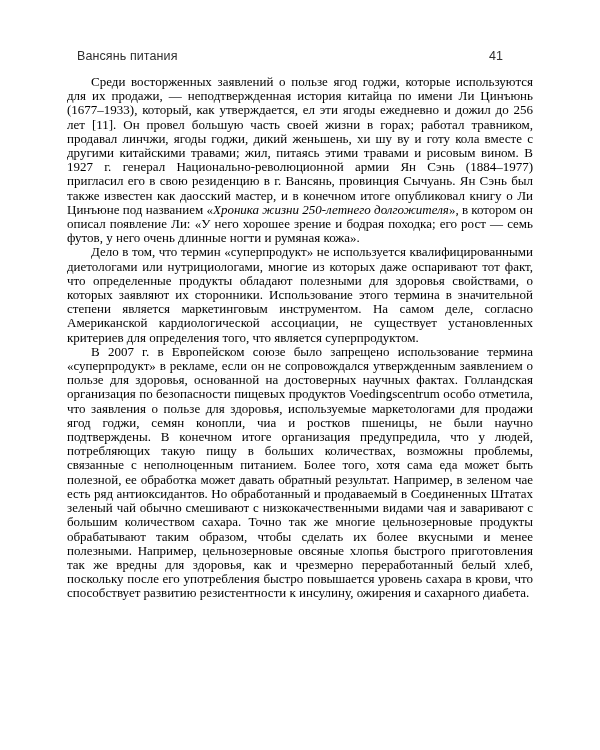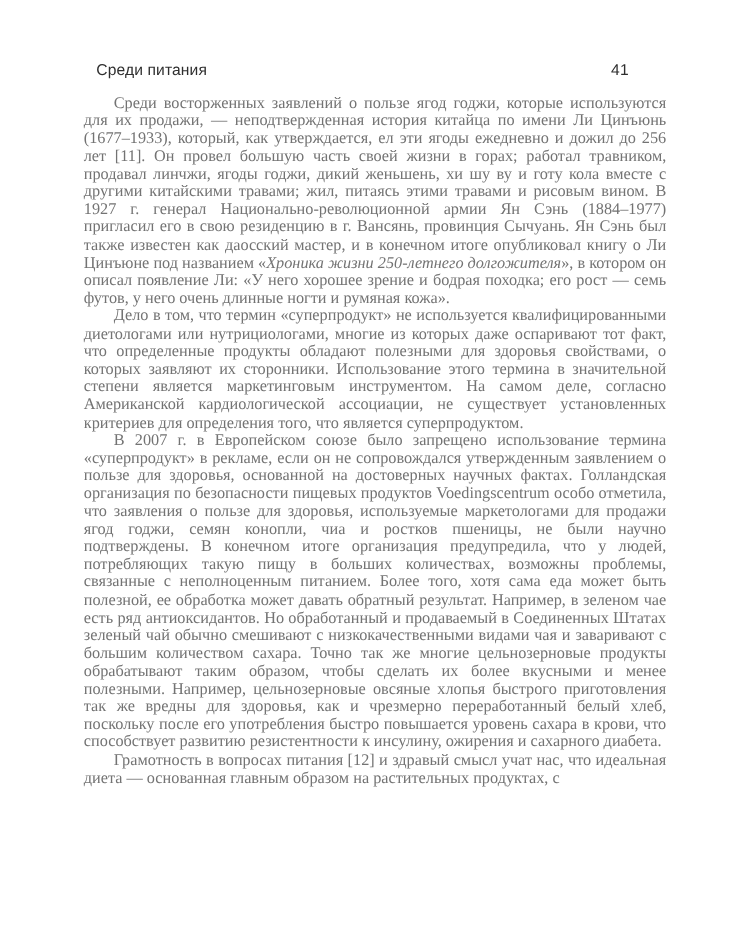--- a/index.html
+++ b/index.html
@@ -32,45 +32,44 @@
     color: #2e2e2e;
     letter-spacing: 0.1px;
   }
   .body-text {
     position: absolute;
     top: 75px;
     left: 67px;
     width: 466px;
     font-size: 13px;
     line-height: 14.2px;
-    color: #737373;
+    color: #000000;
     text-align: justify;
     text-justify: inter-word;
   }
   .body-text p {
     margin: 0;
     padding: 0;
     text-indent: 24px;
     hyphens: auto;
     -webkit-hyphens: auto;
   }
   .italic {
     font-style: italic;
   }
 </style>
 </head>
 <body>
 
 <div class="page">
 
   <div class="running-head">
-    <span>Среди питания</span>
+    <span>Вансянь питания</span>
     <span>41</span>
   </div>
 
   <div class="body-text" id="body-text">
       <p lang="ru"><span>Среди восторженных заявлений о пользе ягод годжи, которые используются для их продажи, — неподтвержденная история китайца по имени Ли Цинъюнь (1677–1933), который, как утверждается, ел эти ягоды ежедневно и дожил до 256 лет [11]. Он провел большую часть своей жизни в горах; работал травником, продавал линчжи, ягоды годжи, дикий женьшень, хи шу ву и готу кола вместе с другими китайскими травами; жил, питаясь этими травами и рисовым вином. В 1927 г. генерал Национально-революционной армии Ян Сэнь (1884–1977) пригласил его в свою резиденцию в г. Вансянь, провинция Сычуань. Ян Сэнь был также известен как даосский мастер, и в конечном итоге опубликовал книгу о Ли Цинъюне под названием «</span><span class="italic">Хроника жизни 250-летнего долгожителя</span><span>», в котором он описал появление Ли: «У него хорошее зрение и бодрая походка; его рост — семь футов, у него очень длинные ногти и румяная кожа».</span></p>
       <p lang="ru"><span>Дело в том, что термин «суперпродукт» не используется квалифицированными диетологами или нутрициологами, многие из которых даже оспаривают тот факт, что определенные продукты обладают полезными для здоровья свойствами, о которых заявляют их сторонники. Использование этого термина в значительной степени является маркетинговым инструментом. На самом деле, согласно Американской кардиологической ассоциации, не существует установленных критериев для определения того, что является суперпродуктом.</span></p>
       <p lang="ru"><span>В 2007 г. в Европейском союзе было запрещено использование термина «суперпродукт» в рекламе, если он не сопровождался утвержденным заявлением о пользе для здоровья, основанной на достоверных научных фактах. Голландская организация по безопасности пищевых продуктов Voedingscentrum особо отметила, что заявления о пользе для здоровья, используемые маркетологами для продажи ягод годжи, семян конопли, чиа и ростков пшеницы, не были научно подтверждены. В конечном итоге организация предупредила, что у людей, потребляющих такую пищу в больших количествах, возможны проблемы, связанные с неполноценным питанием. Более того, хотя сама еда может быть полезной, ее обработка может давать обратный результат. Например, в зеленом чае есть ряд антиоксидантов. Но обработанный и продаваемый в Соединенных Штатах зеленый чай обычно смешивают с низкокачественными видами чая и заваривают с большим количеством сахара. Точно так же многие цельнозерновые продукты обрабатывают таким образом, чтобы сделать их более вкусными и менее полезными. Например, цельнозерновые овсяные хлопья быстрого приготовления так же вредны для здоровья, как и чрезмерно переработанный белый хлеб, поскольку после его употребления быстро повышается уровень сахара в крови, что способствует развитию резистентности к инсулину, ожирения и сахарного диабета.</span></p>
-      <p lang="ru"><span>Грамотность в вопросах питания [12] и здравый смысл учат нас, что идеальная диета — основанная главным образом на растительных продуктах, с</span></p>
     </div>
 
 </div>
 
 </body></html>

